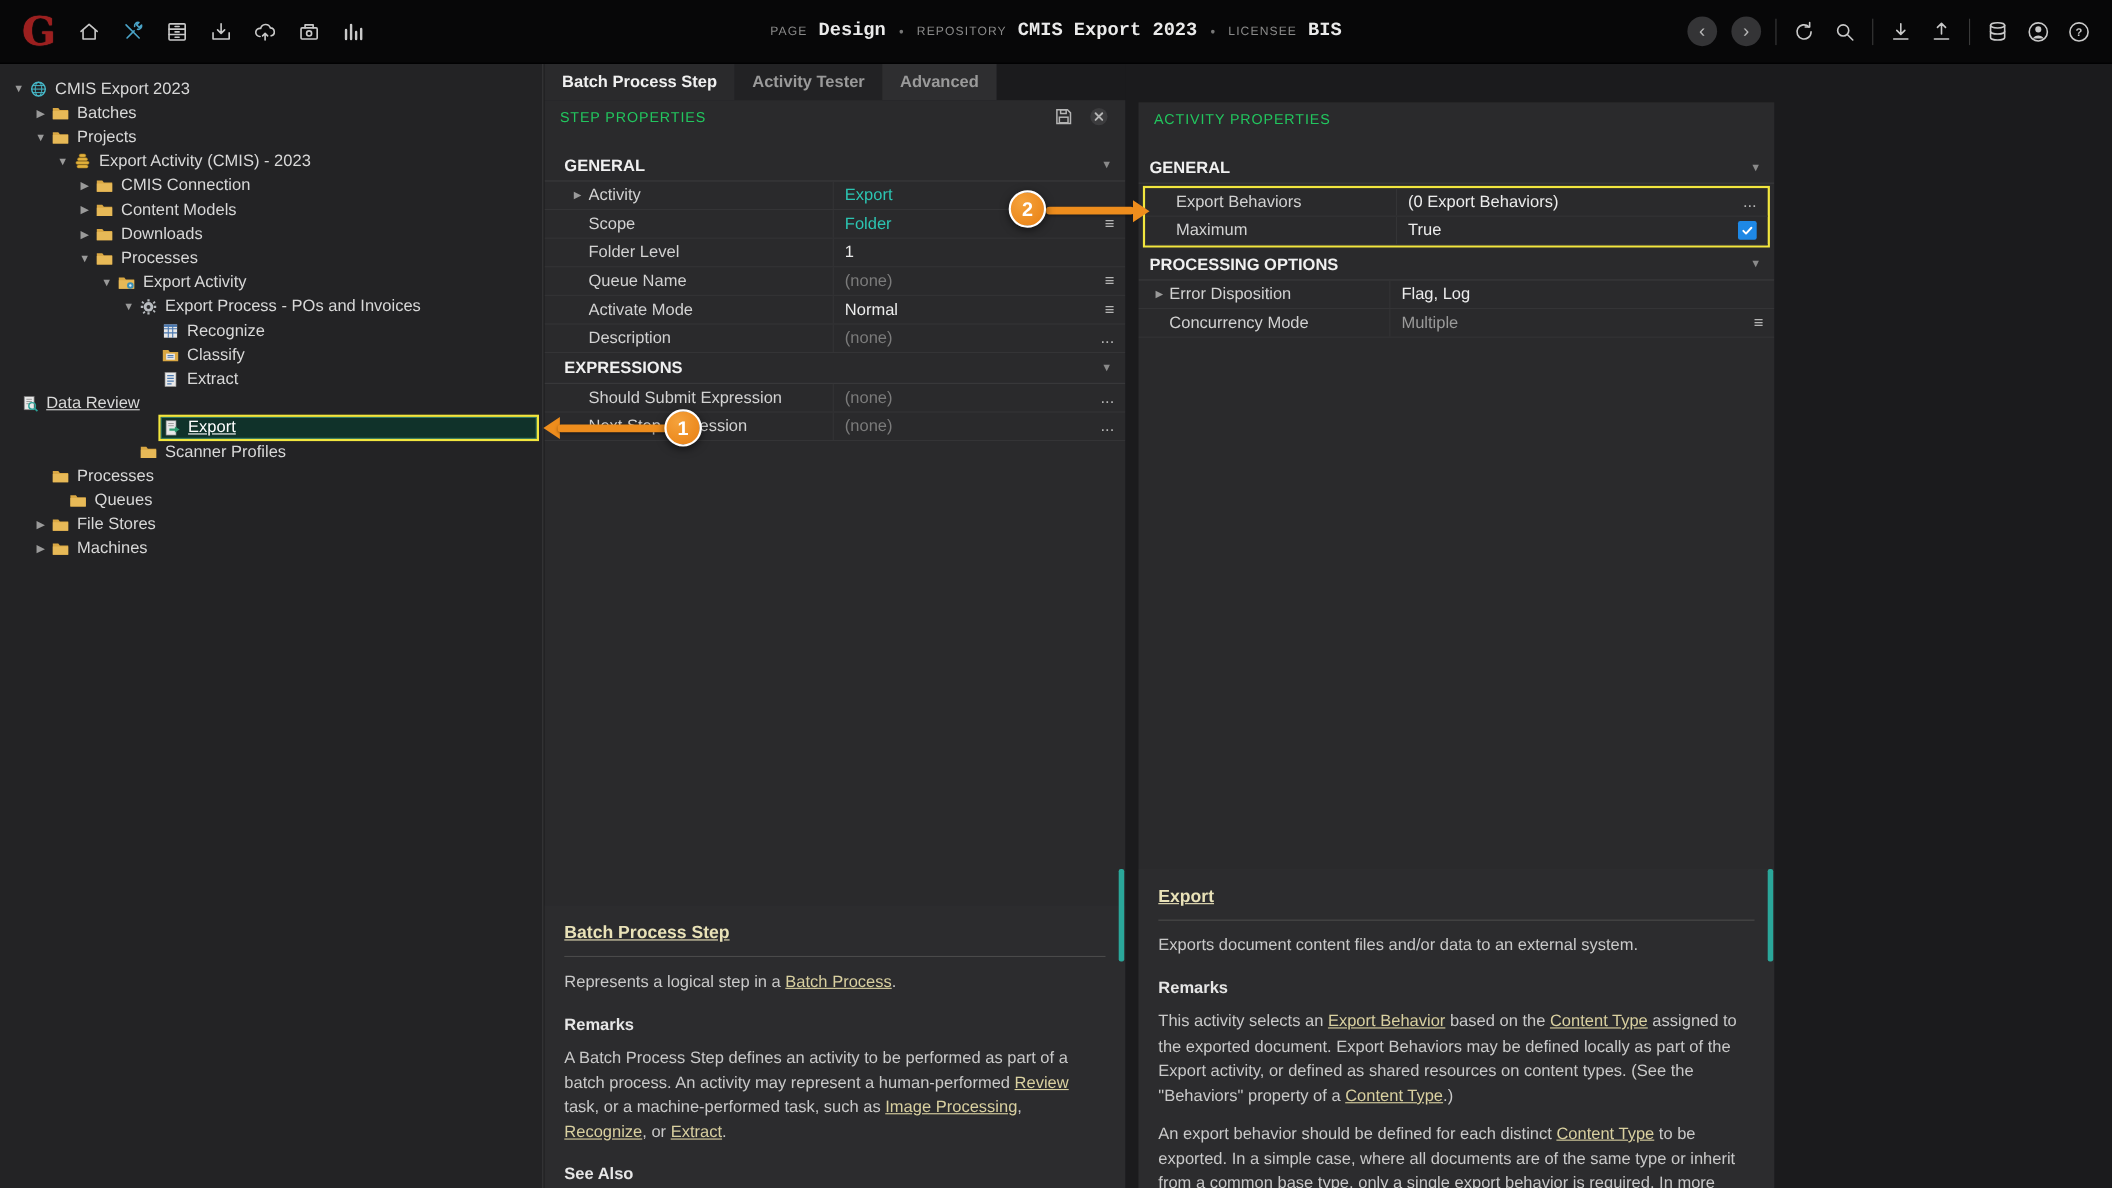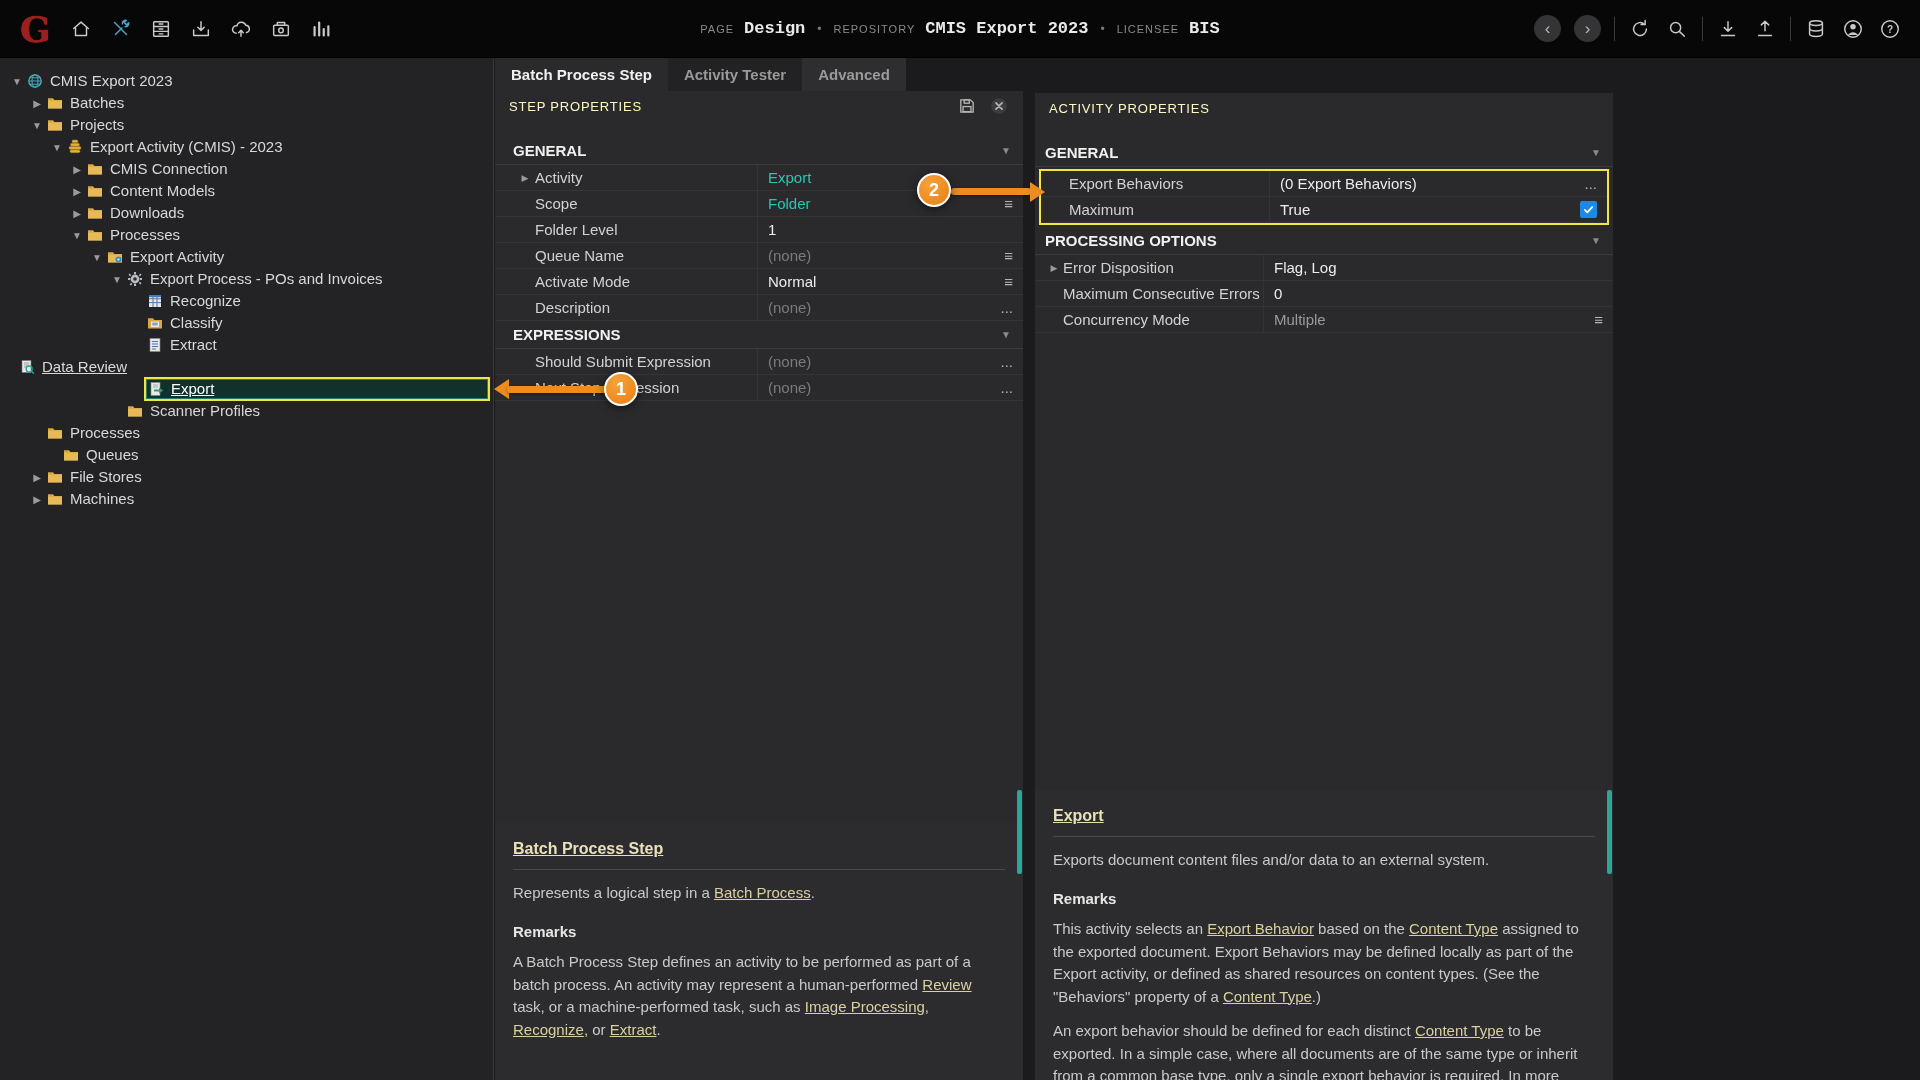--- a/index.html
+++ b/index.html
@@ -27,21 +27,21 @@
   #left-panel{position:absolute;left:0;top:58px;width:494px;bottom:0;background:#232325;border-right:1px solid #39393b;overflow:hidden;}
   #mid-panel{position:absolute;left:495px;top:58px;width:528px;bottom:0;}
   #right-panel{position:absolute;left:1035px;top:93px;width:578px;bottom:0;background:#2a2a2c;overflow:hidden;}
   
   .tabbar{height:33px;display:flex;background:#1b1b1d;}
   .tab{padding:0 16px;display:flex;align-items:center;font-size:15px;font-weight:600;color:#9a9a9a;background:#222224;cursor:pointer;}
   .tab.active{background:#2a2a2c;color:#f0f0f0;}
   .tab.alt{background:#2e2e30;}
   .mid-content{position:absolute;left:0;right:0;top:33px;bottom:0;background:#2a2a2c;overflow:hidden;}
   
-  .phead{height:30px;display:flex;align-items:center;padding:0 14px;color:#fef9c3;font-size:13px;letter-spacing:.8px;}
+  .phead{height:30px;display:flex;align-items:center;padding:0 14px;color:#22c55e;font-size:13px;letter-spacing:.8px;}
   .phead .ph-icons{margin-left:auto;display:flex;gap:12px;}
   .ph-icon{width:20px;height:20px;display:flex;align-items:center;justify-content:center;cursor:pointer;}
   .ph-icon svg{width:18px;height:18px;}
   
   .pgrid{margin-top:16px;}
   .psection{height:28px;display:flex;align-items:center;font-weight:bold;color:#f0f0f0;font-size:15px;border-bottom:1px solid #3a3a3c;cursor:pointer;}
   .grid-mid .psection{padding:0 12px 0 18px;}
   .grid-right .psection{padding:0 12px 0 10px;}
   .chev{margin-left:auto;color:#8a8a8a;font-size:10px;}
   .prow{height:26px;display:flex;align-items:center;border-bottom:1px solid #343436;font-size:15px;cursor:pointer;}
@@ -543,20 +543,21 @@
           <span class="pval none">(none)</span>
           <span class="ptrail">...</span>
         </div>
       </div>
     <div class="help" id="mid-help">
         <div class="htitle">Batch Process Step</div>
         <div class="hrule"></div>
         <div class="hpara"><span>Represents a logical step in a </span><span class="hlink">Batch Process</span><span>.</span></div>
         <div class="hheading">Remarks</div>
         <div class="hpara"><span>A Batch Process Step defines an activity to be performed as part of a batch process. An activity may represent a human-performed </span><span class="hlink">Review</span><span> task, or a machine-performed task, such as </span><span class="hlink">Image Processing</span><span>, </span><span class="hlink">Recognize</span><span>, or </span><span class="hlink">Extract</span><span>.</span></div>
+        <div class="hheading">See Also</div>
       </div>
   </div>
   <div class="scroll-thumb" style="top:732px;height:84px;"></div>
 </div>
 
 <div id="right-panel">
   <div class="phead">
     <span>ACTIVITY PROPERTIES</span>
   </div>
   <div class="pgrid grid-right" id="activity-grid">
@@ -585,26 +586,20 @@
         </div>
       </div>
       <div class="psection">
         <span>PROCESSING OPTIONS</span>
         <span class="chev">▼</span>
       </div>
       <div class="prow">
         <span class="pexp">▶</span>
         <span class="pname">Error Disposition</span>
         <span class="pval">Flag, Log</span>
-        <span class="ptrail"></span>
-      </div>
-      <div class="prow">
-        <span class="pexp"></span>
-        <span class="pname">Maximum Consecutive Errors</span>
-        <span class="pval">0</span>
         <span class="ptrail"></span>
       </div>
       <div class="prow">
         <span class="pexp"></span>
         <span class="pname">Concurrency Mode</span>
         <span class="pval muted">Multiple</span>
         <span class="ptrail">≡</span>
       </div>
     </div>
   <div class="help" id="right-help">

